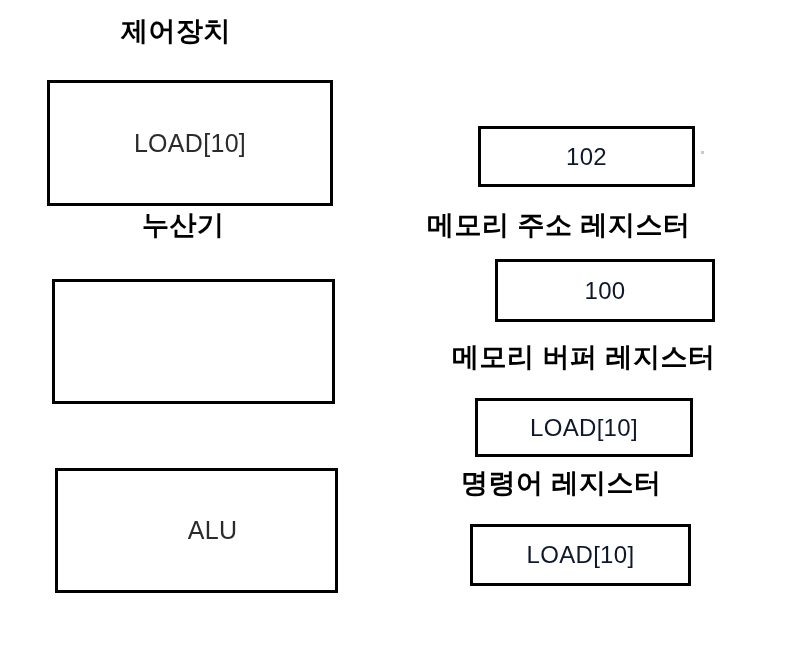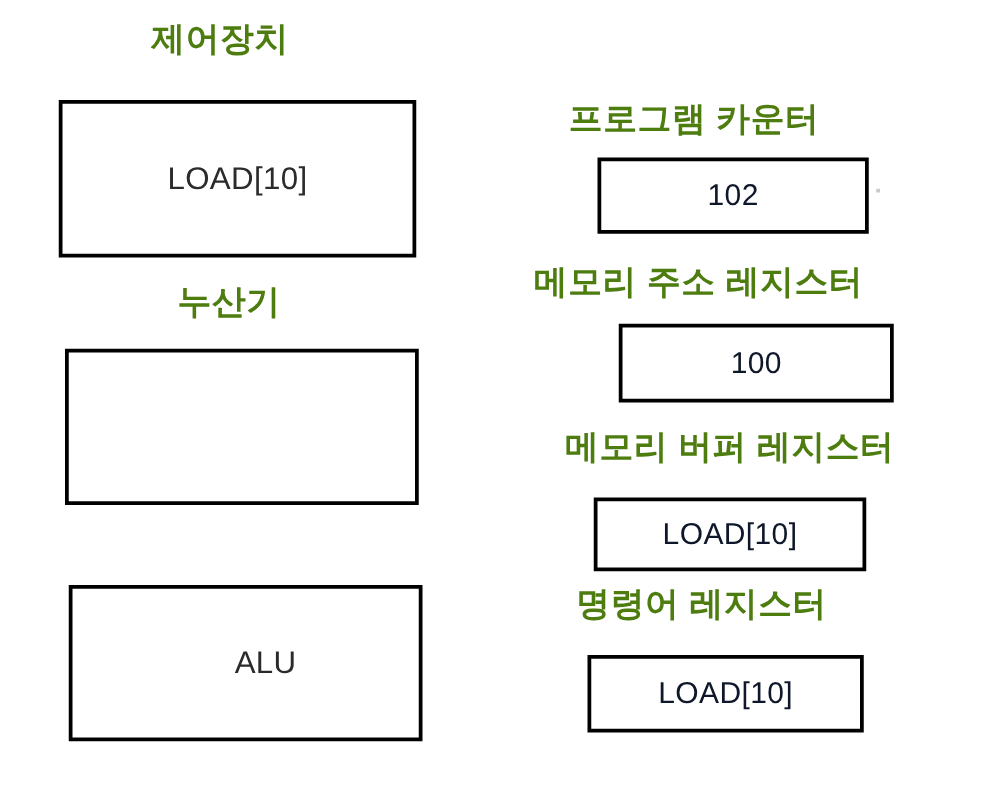--- a/index.html
+++ b/index.html
@@ -12,21 +12,21 @@
     width: 796px;
     height: 646px;
     background: #ffffff;
     overflow: hidden;
     font-family: "Liberation Sans", "DejaVu Sans", sans-serif;
     color: #1a1a1a;
   }
   .label {
     position: absolute;
     white-space: nowrap;
-    color: #4d7c0f;
+    color: #000000;
     font-weight: 700;
     letter-spacing: 0.5px;
     line-height: 1;
   }
   .unit-box {
     position: absolute;
     box-sizing: border-box;
     background: #ffffff;
     border: 3px solid #000000;
     display: flex;
@@ -54,21 +54,21 @@
     font-weight: 400;
     color: #0f172a;
     letter-spacing: 0.3px;
     line-height: 1;
   }
 
   
   #control-unit-label { left: 121px; top: 18px;  font-size: 27px; }
   #control-unit-box   { left: 47px;  top: 80px;  width: 286px; height: 126px; }
 
-  #accumulator-label  { left: 142px; top: 228px; font-size: 27px; }
+  #accumulator-label  { left: 142px; top: 212px; font-size: 27px; }
   #accumulator-box    { left: 52px;  top: 279px; width: 283px; height: 125px; }
 
   #alu-box            { left: 55px;  top: 468px; width: 283px; height: 125px; padding-left: 32px; }
 
   
   #pc-label  { left: 455px; top: 82px;  font-size: 27px; }
   #pc-box    { left: 478px; top: 126px; width: 217px; height: 61px; }
 
   #mar-label { left: 427px; top: 212px; font-size: 27px; }
   #mar-box   { left: 475px; top: 259px; width: 220px; height: 63px; margin-left: 20px; }
@@ -101,21 +101,20 @@
   <div class="label" id="accumulator-label">누산기</div>
 
   <div class="unit-box" id="accumulator-box">
     <span class="box-value"></span>
   </div>
 
   <div class="unit-box" id="alu-box">
     <span class="box-value">ALU</span>
   </div>
 
-  <div class="label" id="pc-label">프로그램 카운터</div>
 
   <div class="reg-box" id="pc-box">
     <span class="reg-value">102</span>
   </div>
 
   <div class="label" id="mar-label">메모리 주소 레지스터</div>
 
   <div class="reg-box" id="mar-box">
     <span class="reg-value">100</span>
   </div>

